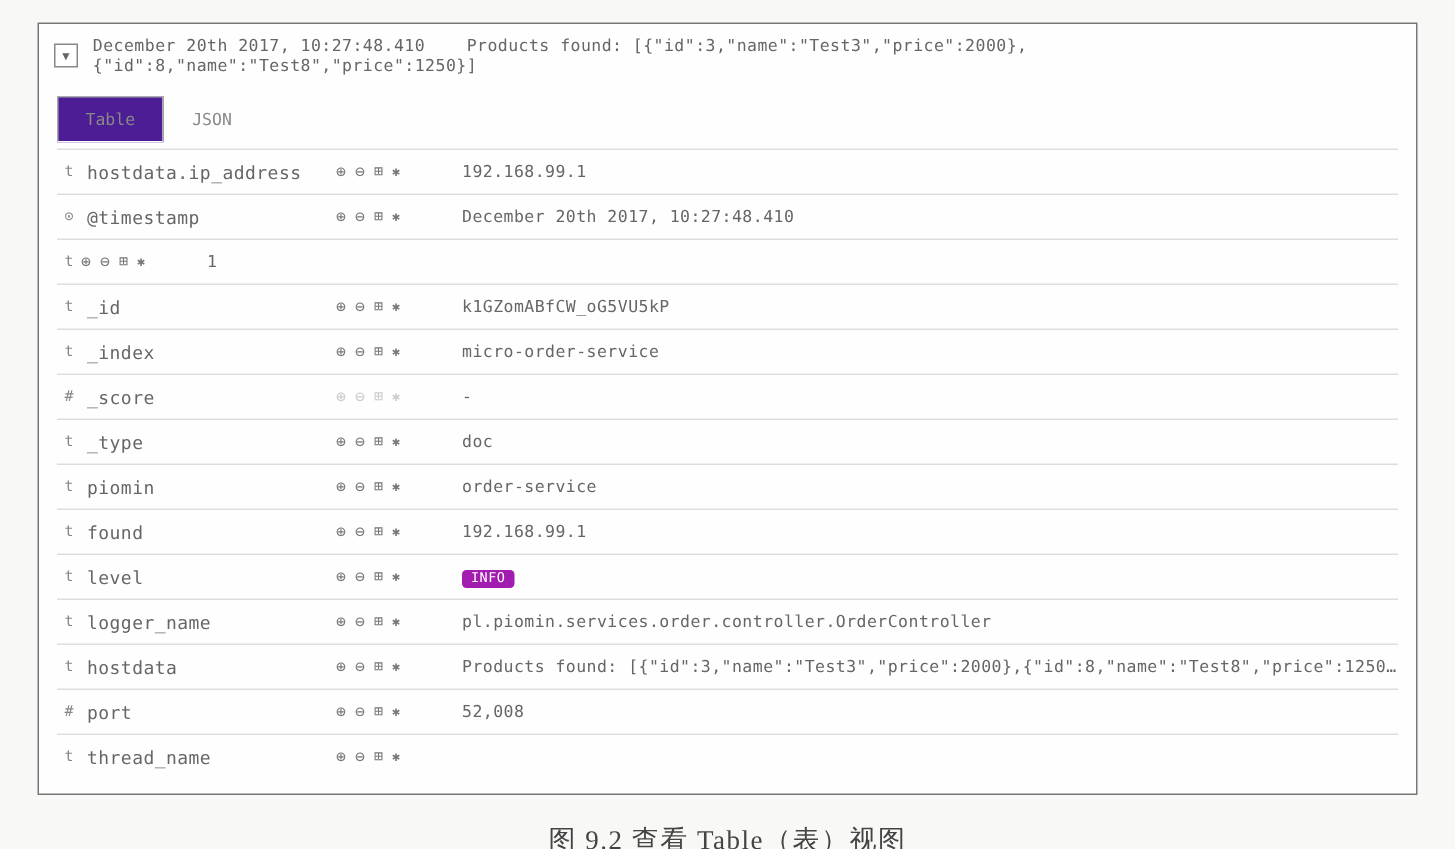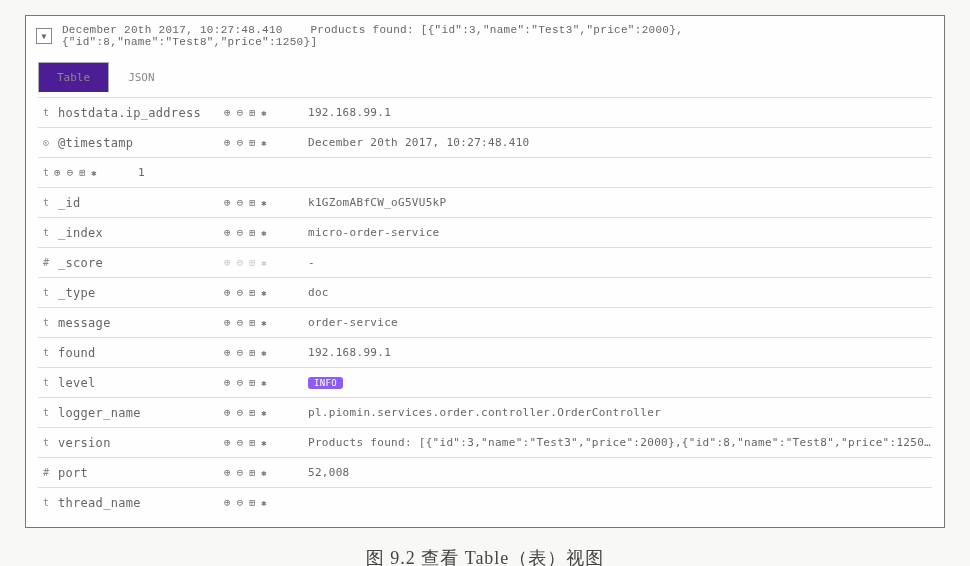--- a/index.html
+++ b/index.html
@@ -28,21 +28,20 @@
     display: flex;
     align-items: center;
     justify-content: center;
     font-size: 8px;
     background: #fff;
     cursor: pointer;
   }
   .header-text {
     font-size: 11px;
     letter-spacing: 0.3px;
-    font-family: Liberation Mono, monospace;
   }
   .tabs {
     display: flex;
     padding: 0 12px;
     margin-top: 6px;
   }
   .tab {
     padding: 8px 18px;
     border: 1px solid transparent;
     font-size: 11px;
@@ -94,21 +93,21 @@
   .field-value {
     flex: 1;
     font-size: 11px;
     letter-spacing: 0.3px;
     padding-left: 6px;
     overflow: hidden;
     text-overflow: ellipsis;
     white-space: nowrap;
   }
   .badge {
-    background: #8b5cf6;
+    background: #a21caf;
     color: #fff;
     padding: 1px 6px;
     border-radius: 3px;
     font-size: 9px;
     display: inline-block;
   }
   .caption {
     text-align: center;
     margin-top: 18px;
     font-family: serif, "SimSun";
@@ -211,21 +210,21 @@
         <div class="actions">
           <span class="zoom-icon"></span>
           <span class="zoom-out-icon"></span>
           <span class="cols-icon"></span>
           <span class="star-icon"></span>
         </div>
         <div class="field-value">doc</div>
       </div>
       <div class="field-row">
         <div class="type-icon">t</div>
-        <div class="field-name">message</div>
+        <div class="field-name">piomin</div>
         <div class="actions">
           <span class="zoom-icon"></span>
           <span class="zoom-out-icon"></span>
           <span class="cols-icon"></span>
           <span class="star-icon"></span>
         </div>
         <div class="field-value">order-service</div>
       </div>
       <div class="field-row">
         <div class="type-icon">t</div>
@@ -255,21 +254,21 @@
         <div class="actions">
           <span class="zoom-icon"></span>
           <span class="zoom-out-icon"></span>
           <span class="cols-icon"></span>
           <span class="star-icon"></span>
         </div>
         <div class="field-value">pl.piomin.services.order.controller.OrderController</div>
       </div>
       <div class="field-row">
         <div class="type-icon">t</div>
-        <div class="field-name">version</div>
+        <div class="field-name">hostdata</div>
         <div class="actions">
           <span class="zoom-icon"></span>
           <span class="zoom-out-icon"></span>
           <span class="cols-icon"></span>
           <span class="star-icon"></span>
         </div>
         <div class="field-value">Products found: [{"id":3,"name":"Test3","price":2000},{"id":8,"name":"Test8","price":1250}]</div>
       </div>
       <div class="field-row">
         <div class="type-icon">#</div>

